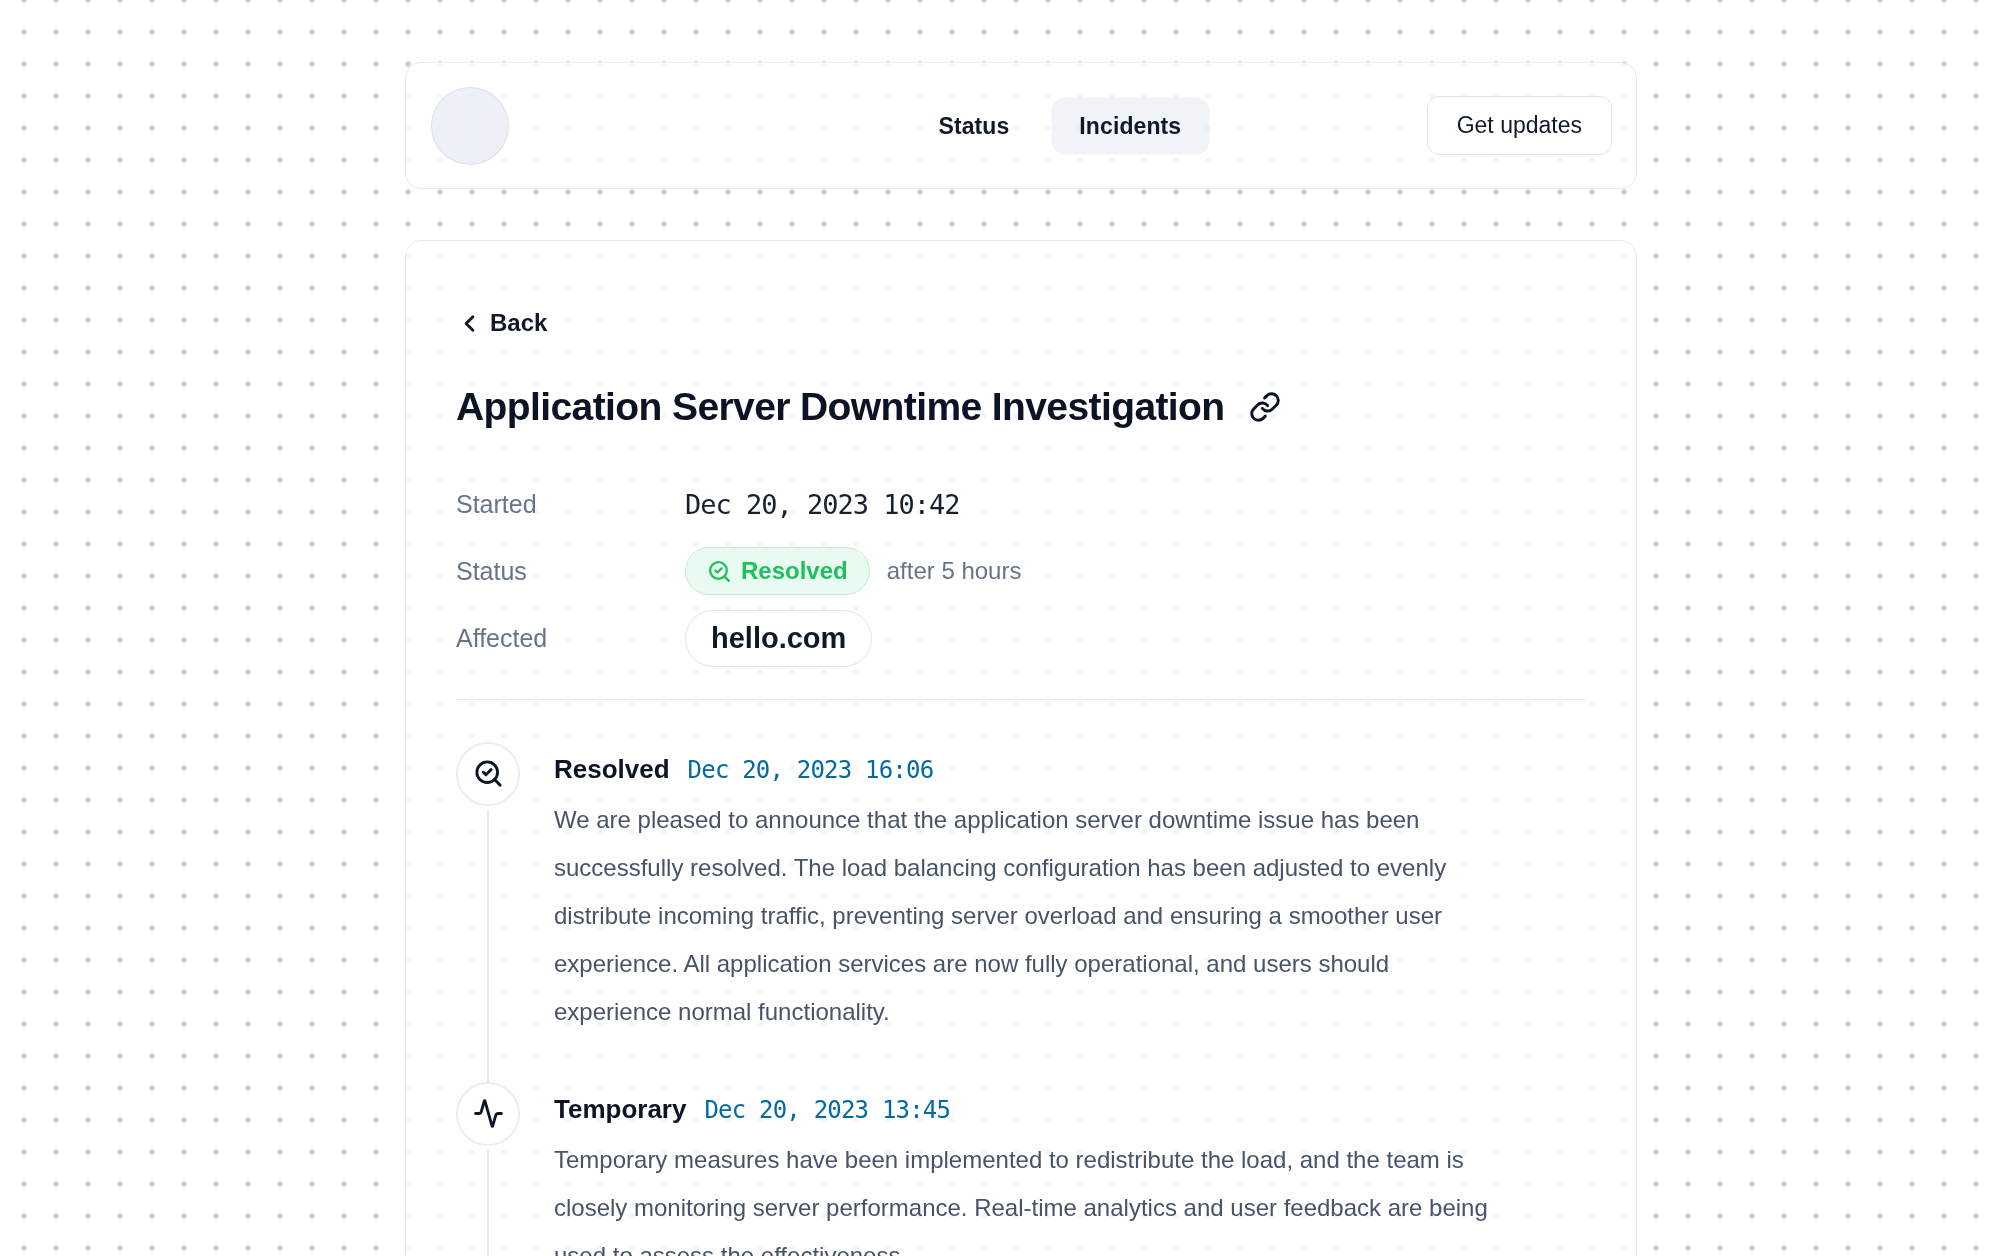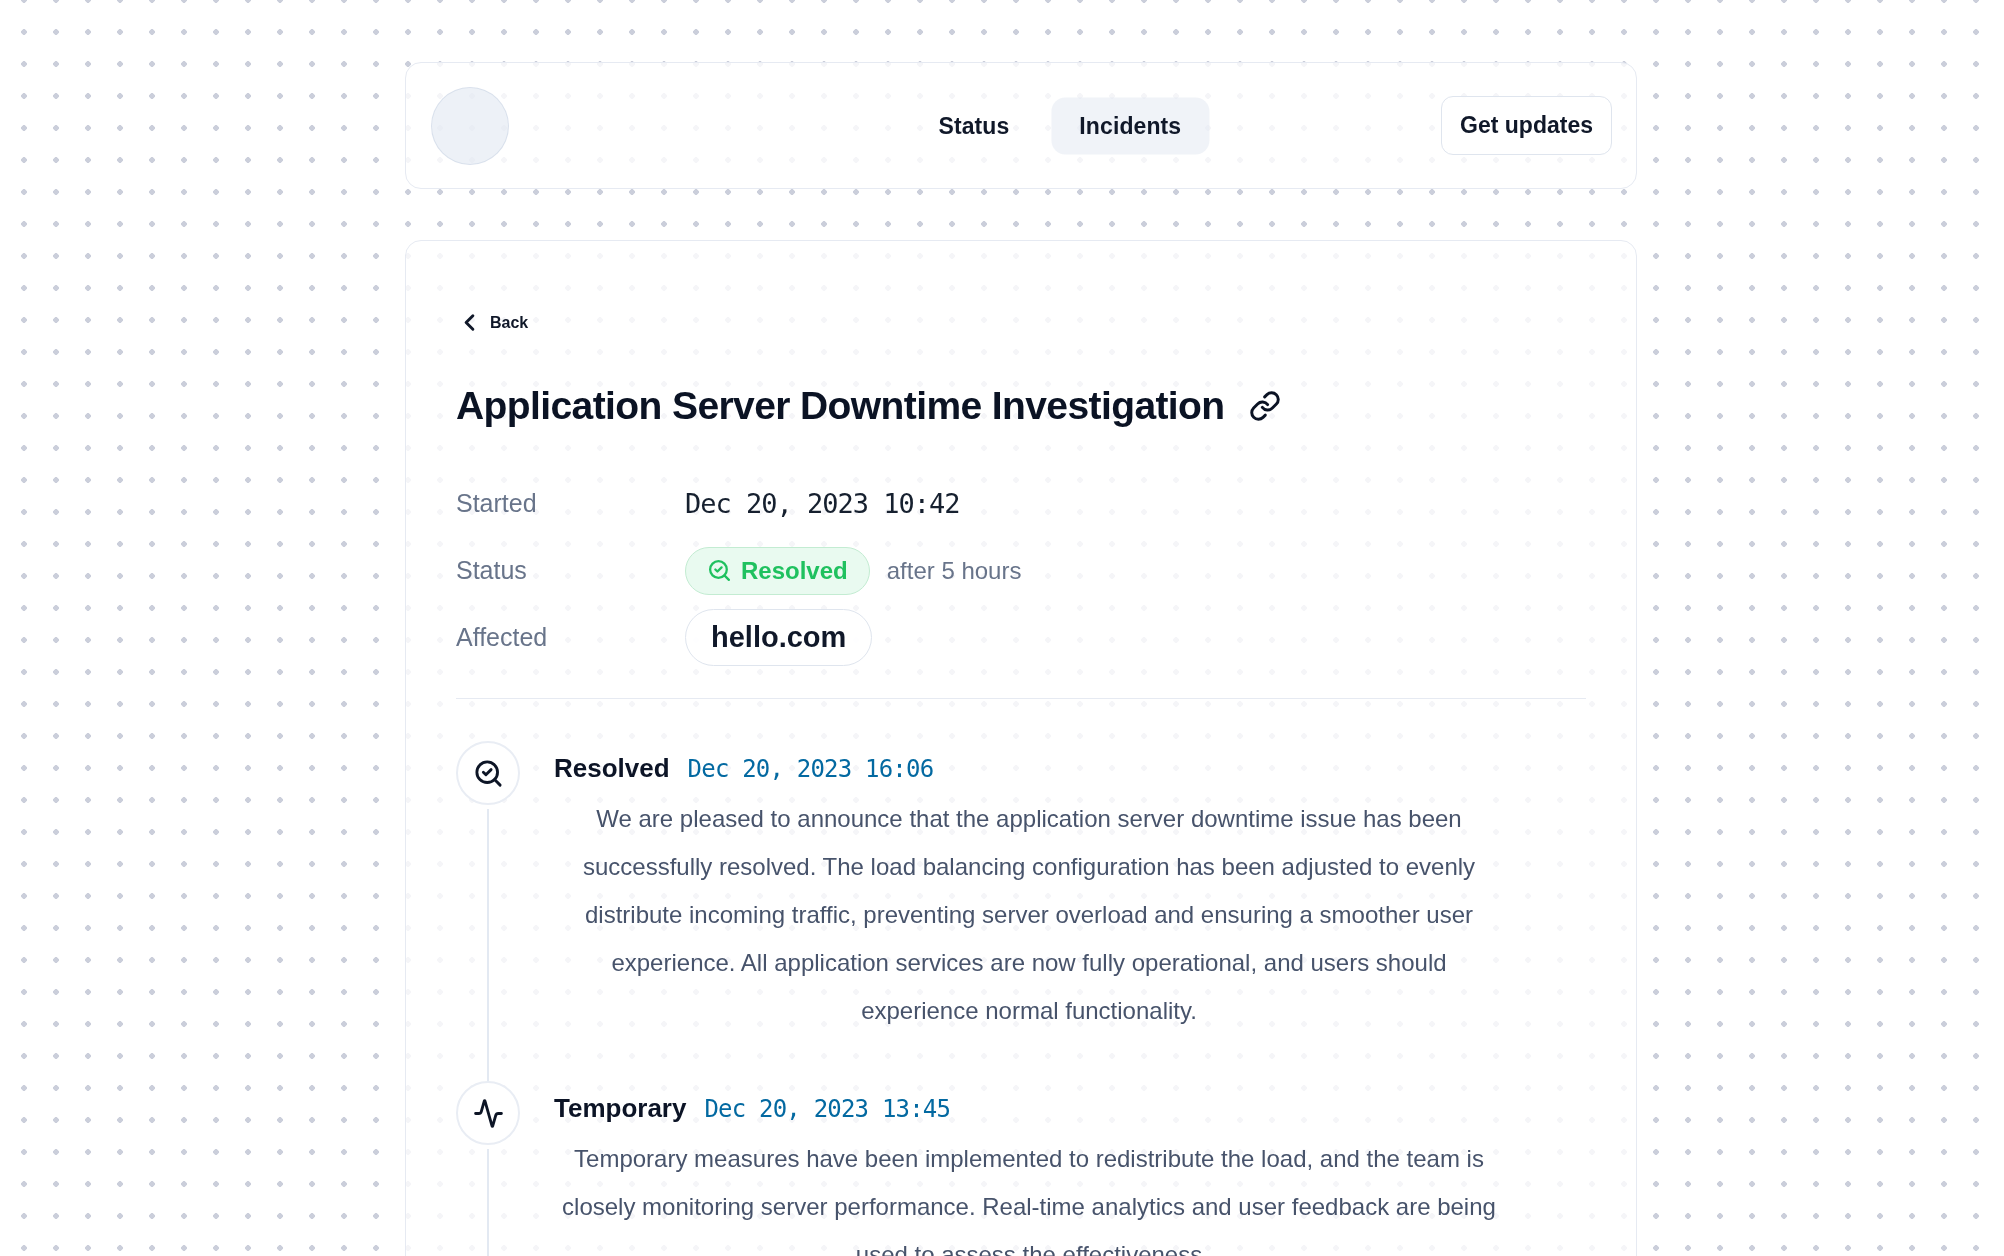--- a/index.html
+++ b/index.html
@@ -42,34 +42,34 @@
   }
   .nav-tab {
     font-size:23px; font-weight:700; color:#101829;
     padding:15px 28px; border-radius:14px; cursor:pointer;
     letter-spacing:0.1px;
   }
   .nav-tab.active { background:rgba(226,232,242,0.5); }
   .get-updates-btn {
     margin-left:auto;
     font-family:inherit;
-    font-size:23px; font-weight:700; color:#101829;
+    font-size:23px; font-weight:400; color:#101829;
     background:rgba(255,255,255,0.85);
     border:1.7px solid #dfe5ee;
     border-radius:12px;
-    padding:15px 18px;
+    padding:15px 29px;
     cursor:pointer;
   }
 
   
   .main-card { top:240px; min-height:1400px; padding:68px 50px 60px 50px; }
 
   .back-link {
     display:inline-flex; align-items:center; gap:7px;
-    font-size:16px; font-weight:700; color:#101829; cursor:pointer;
+    font-size:24px; font-weight:700; color:#101829; cursor:pointer;
   }
   .back-link svg { width:27px; height:27px; }
 
   .title-row { margin-top:44px; display:flex; align-items:center; gap:24px; }
   .incident-title {
     font-size:39px; font-weight:700; letter-spacing:-0.6px; color:#0b1324;
   }
   .link-icon { width:32px; height:32px; color:#0b1324; flex:0 0 auto; cursor:pointer; }
 
   .meta { margin-top:42px; }
@@ -124,21 +124,21 @@
   }
   .t-icon svg { width:31px; height:31px; }
   .t-head { display:flex; align-items:baseline; gap:18px; margin-top:12px; }
   .t-status { font-size:26px; font-weight:700; color:#0c1426; }
   .t-time {
     font-family:"DejaVu Sans Mono","Liberation Mono",monospace;
     font-size:24px; letter-spacing:-0.8px; color:#0369a1;
   }
   .t-body {
     margin-top:11px; max-width:950px;
-    font-size:24px; line-height:48px; color:#47536b;text-align:center;
+    font-size:24px; line-height:48px; color:#47536b;
   }
 </style>
 </head>
 <body>
 
 <header class="card nav-card">
   <div class="avatar"></div>
 
   <nav class="nav-tabs">
     <div class="nav-tab">Status</div>

